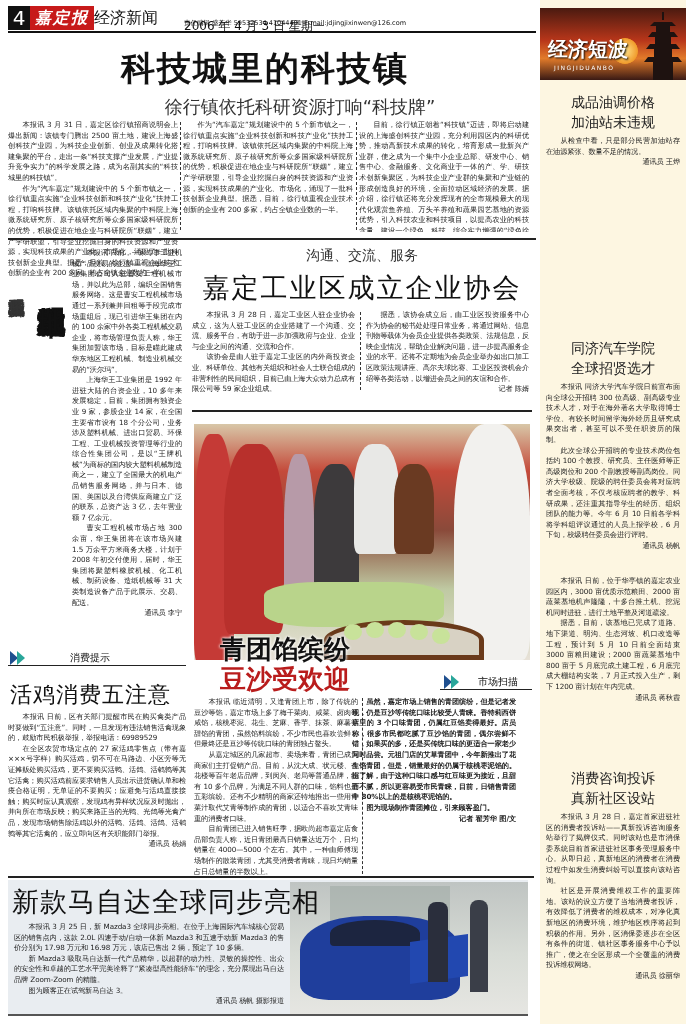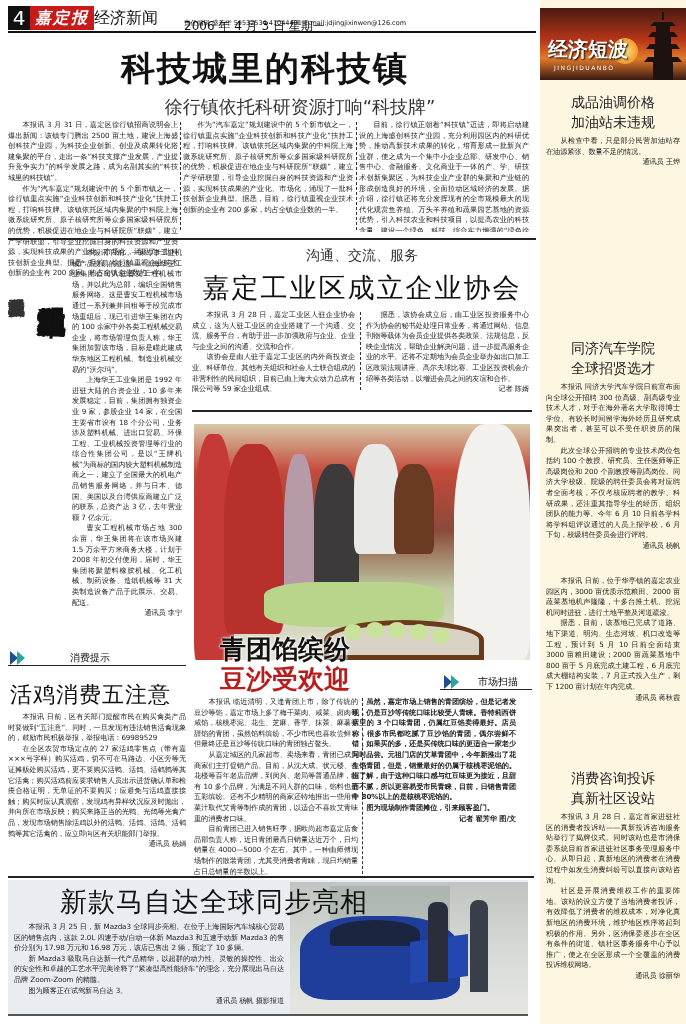--- a/index.html
+++ b/index.html
@@ -58,21 +58,21 @@
 
   .tag-bar { position: absolute; height: 16px; border-bottom: 1.5px solid #222; }
   .tag-bar .arrow { position: absolute; top: 1px; width: 20px; height: 14px; }
   .tag-bar .label { position: absolute; top: 1px; font-size: 10px; }
 
   #chicken-title { left: 10px; top: 680px; width: 175px; font-size: 22px; letter-spacing: 1px; }
   #chicken-body { left: 8px; top: 712px; width: 178px; }
 
   
   #mazda-box { left: 8px; top: 880px; width: 520px; height: 136px; background: #e9edf1; border-bottom: 2px solid #555; }
-  #mazda-title { left: 12px; top: 884px; font-size: 27px; letter-spacing: 1px; margin-left: 48px; }
+  #mazda-title { left: 12px; top: 884px; font-size: 27px; letter-spacing: 1px; }
   #mazda-body { left: 14px; top: 922px; width: 270px; }
   #mazda-photo { left: 290px; top: 882px; width: 238px; height: 132px; background: linear-gradient(180deg, #bfc4c2 0%, #d8dcd6 55%, #e6e6e2 100%); overflow: hidden; }
 </style>
 </head>
 <body>
 
 <div class="abs" id="masthead">
   <div class="abs" id="page-num">4</div>
   <div class="abs" id="paper-name">嘉定报</div>
   <div class="abs" id="section-name">经济新闻</div>

